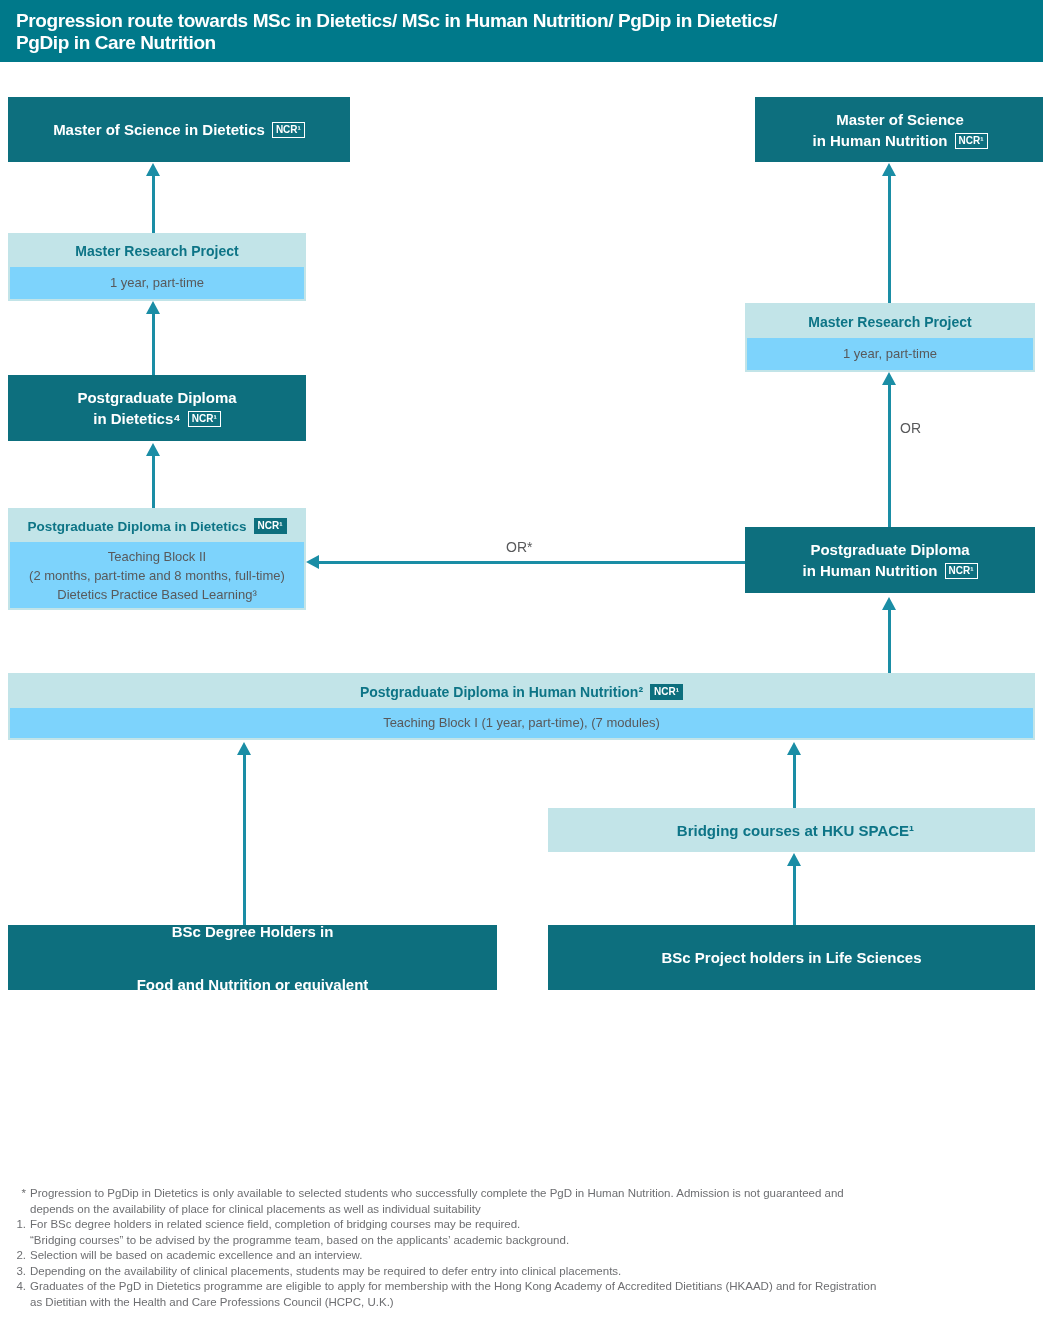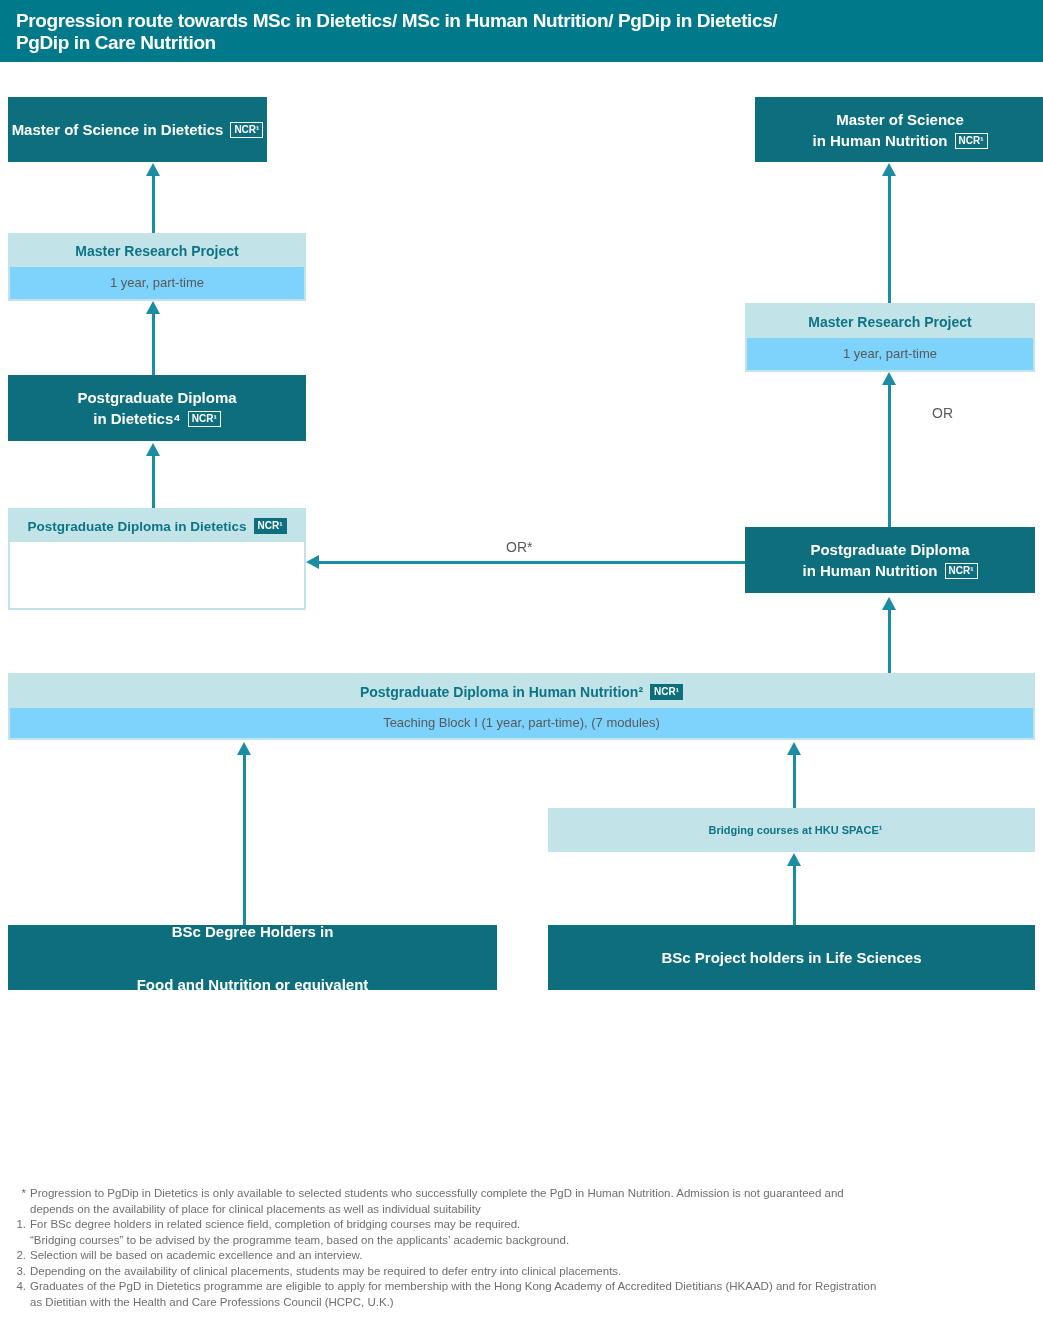--- a/index.html
+++ b/index.html
@@ -16,21 +16,21 @@
             display:flex;flex-direction:column;align-items:center;justify-content:center;
             text-align:center;line-height:21px;box-sizing:border-box;}
 
   
   .combo{position:absolute;border:2px solid #c2e4e8;box-sizing:border-box;background:#fff;}
   .combo-header{background:#c2e4e8;color:#0d7486;font-weight:bold;font-size:14px;
                 display:flex;align-items:center;justify-content:center;text-align:center;}
   .combo-body{background:#7dd3fc;color:#58595b;font-size:13px;line-height:20px;
               display:flex;flex-direction:column;align-items:center;justify-content:center;text-align:right;}
 
-  .light-strip{position:absolute;background:#c2e4e8;color:#0d7486;font-weight:bold;font-size:11px;
+  .light-strip{position:absolute;background:#c2e4e8;color:#0d7486;font-weight:bold;font-size:15px;
                display:flex;align-items:center;justify-content:center;text-align:center;box-sizing:border-box;padding-left:8px;}
 
   
   .ncr{display:inline-block;font-size:10px;font-weight:bold;line-height:12px;
        padding:1px 3px;margin-left:7px;vertical-align:2px;letter-spacing:0;}
   .ncr-outline{border:1px solid #fff;color:#fff;background:transparent;}
   .ncr-solid{background:#0d6f7e;color:#fff;border:1px solid #0d6f7e;}
 
   
   .av{position:absolute;width:3px;background:#1a8da5;}
@@ -53,51 +53,56 @@
   #a1-l{left:152px;top:174px;height:59px;}  #a1-h{left:146px;top:163px;}
   #a2-l{left:152px;top:312px;height:63px;}  #a2-h{left:146px;top:301px;}
   #a3-l{left:152px;top:454px;height:54px;}  #a3-h{left:146px;top:443px;}
   #a4-l{left:888px;top:174px;height:129px;} #a4-h{left:882px;top:163px;}
   #a5-l{left:888px;top:383px;height:144px;} #a5-h{left:882px;top:372px;}
   #a6-l{left:888px;top:608px;height:65px;}  #a6-h{left:882px;top:597px;}
   #a7-l{left:243px;top:753px;height:172px;} #a7-h{left:237px;top:742px;}
   #a8-l{left:793px;top:753px;height:55px;}  #a8-h{left:787px;top:742px;}
   #a9-l{left:793px;top:864px;height:61px;}  #a9-h{left:787px;top:853px;}
   #a10-l{left:319px;top:561px;width:426px;} #a10-h{left:306px;top:555px;}
-  #or-right{left:900px;top:405px;margin-left:32px;}
+  #or-right{left:900px;top:420px;}
   #or-star{left:506px;top:539px;}
 </style>
 </head>
 <body>
 
 <div id="page">
 
   <div class="titlebar">
     <div>Progression route towards MSc in Dietetics/ MSc in Human Nutrition/ PgDip in Dietetics/</div>
     <div>PgDip in Care Nutrition</div>
   </div>
 
-  <div class="dark-box" style="left:8px;top:97px;width:259px;height:65px;">
+  <div class="dark-box" style="left:8px;top:97px;width:342px;height:65px;">
     <div><span>Master of Science in Dietetics</span><span class="ncr ncr-outline">NCR¹</span></div>
   </div>
 
   <div class="combo" style="left:8px;top:233px;width:298px;height:68px;">
     <div class="combo-header" style="height:32px;">Master Research Project</div>
     <div class="combo-body" style="height:32px;">1 year, part-time</div>
   </div>
 
   <div class="dark-box" style="left:8px;top:375px;width:298px;height:66px;">
     <div>Postgraduate Diploma</div>
     <div><span>in Dietetics⁴</span><span class="ncr ncr-outline">NCR¹</span></div>
   </div>
 
   <div class="combo" style="left:8px;top:508px;width:298px;height:102px;">
     <div class="combo-header" style="height:32px;font-size:13.5px;">
       <span>Postgraduate Diploma in Dietetics</span>
         <span class="ncr ncr-solid">NCR¹</span>
+    </div>
+    <div class="combo-body" style="height:66px;line-height:19px;">
+      <div>Teaching Block II</div>
+      <div>(2 months, part-time and 8 months, full-time)</div>
+      <div>Dietetics Practice Based Learning³</div>
     </div>
   </div>
 
   <div class="dark-box" style="left:745px;top:97px;width:290px;height:65px;margin-left:10px;">
     <div>Master of Science</div>
     <div><span>in Human Nutrition</span><span class="ncr ncr-outline">NCR¹</span></div>
   </div>
 
   <div class="combo" style="left:745px;top:303px;width:290px;height:69px;">
     <div class="combo-header" style="height:33px;">Master Research Project</div>

